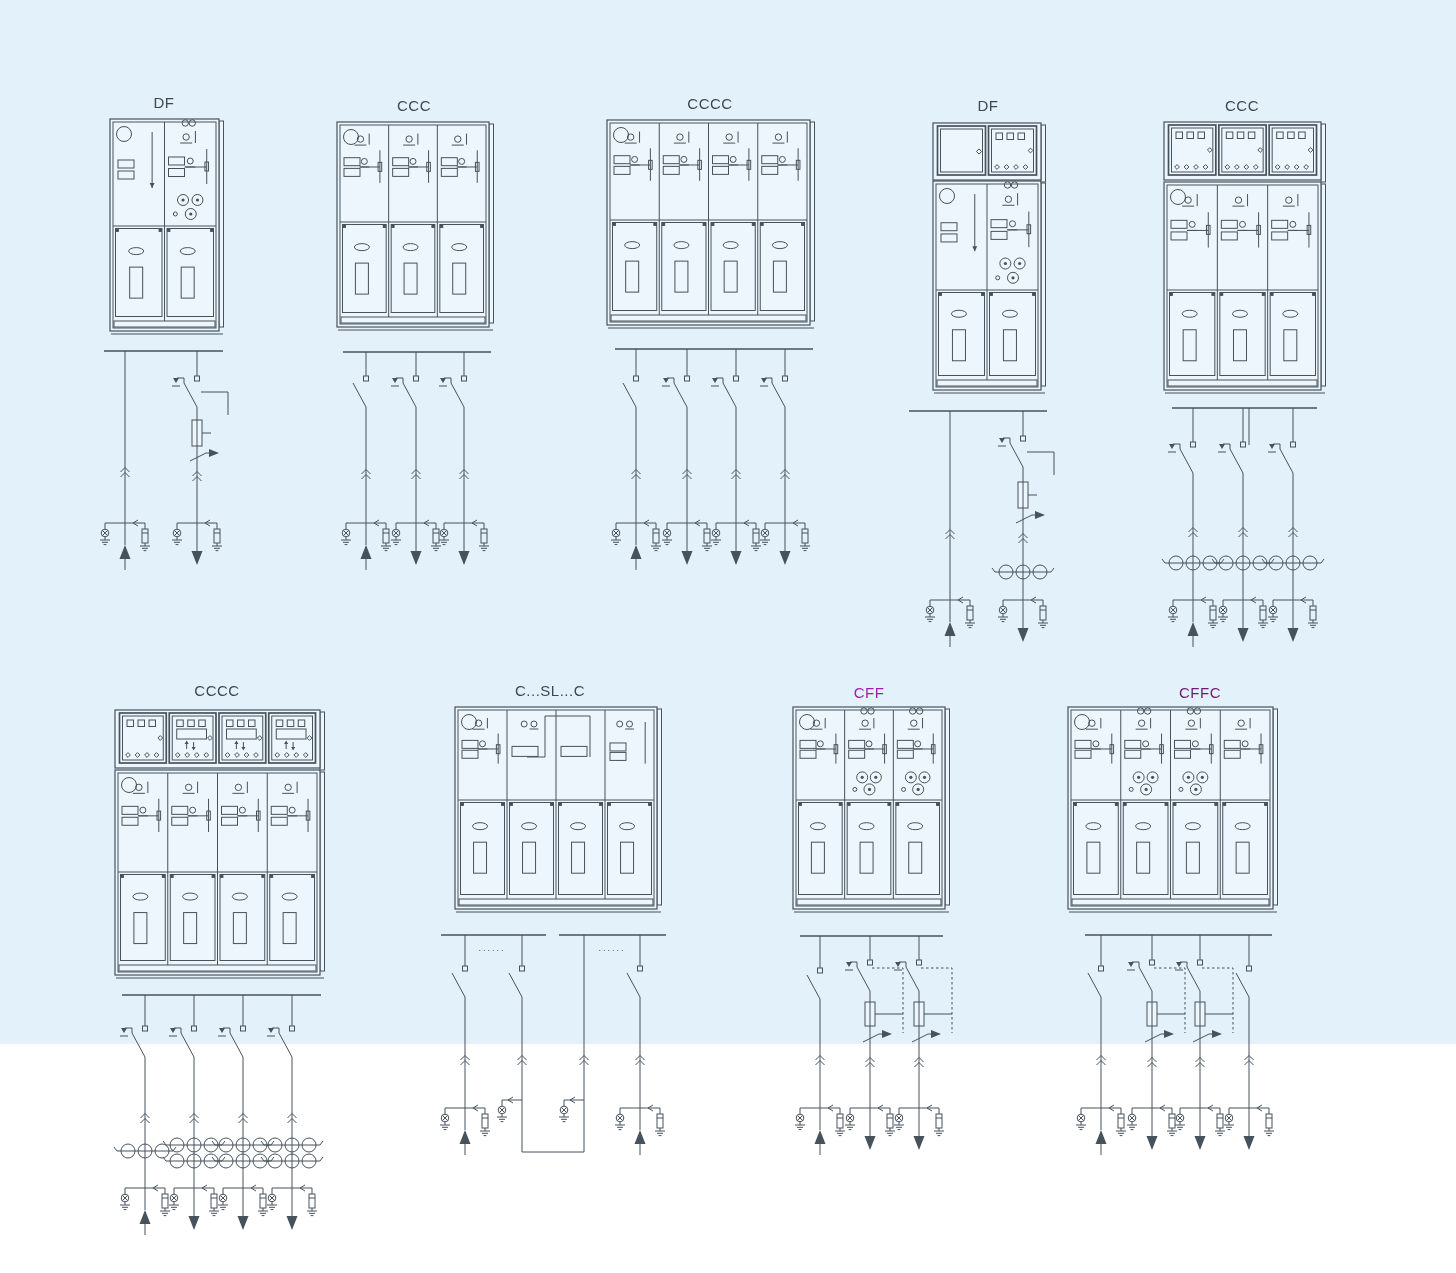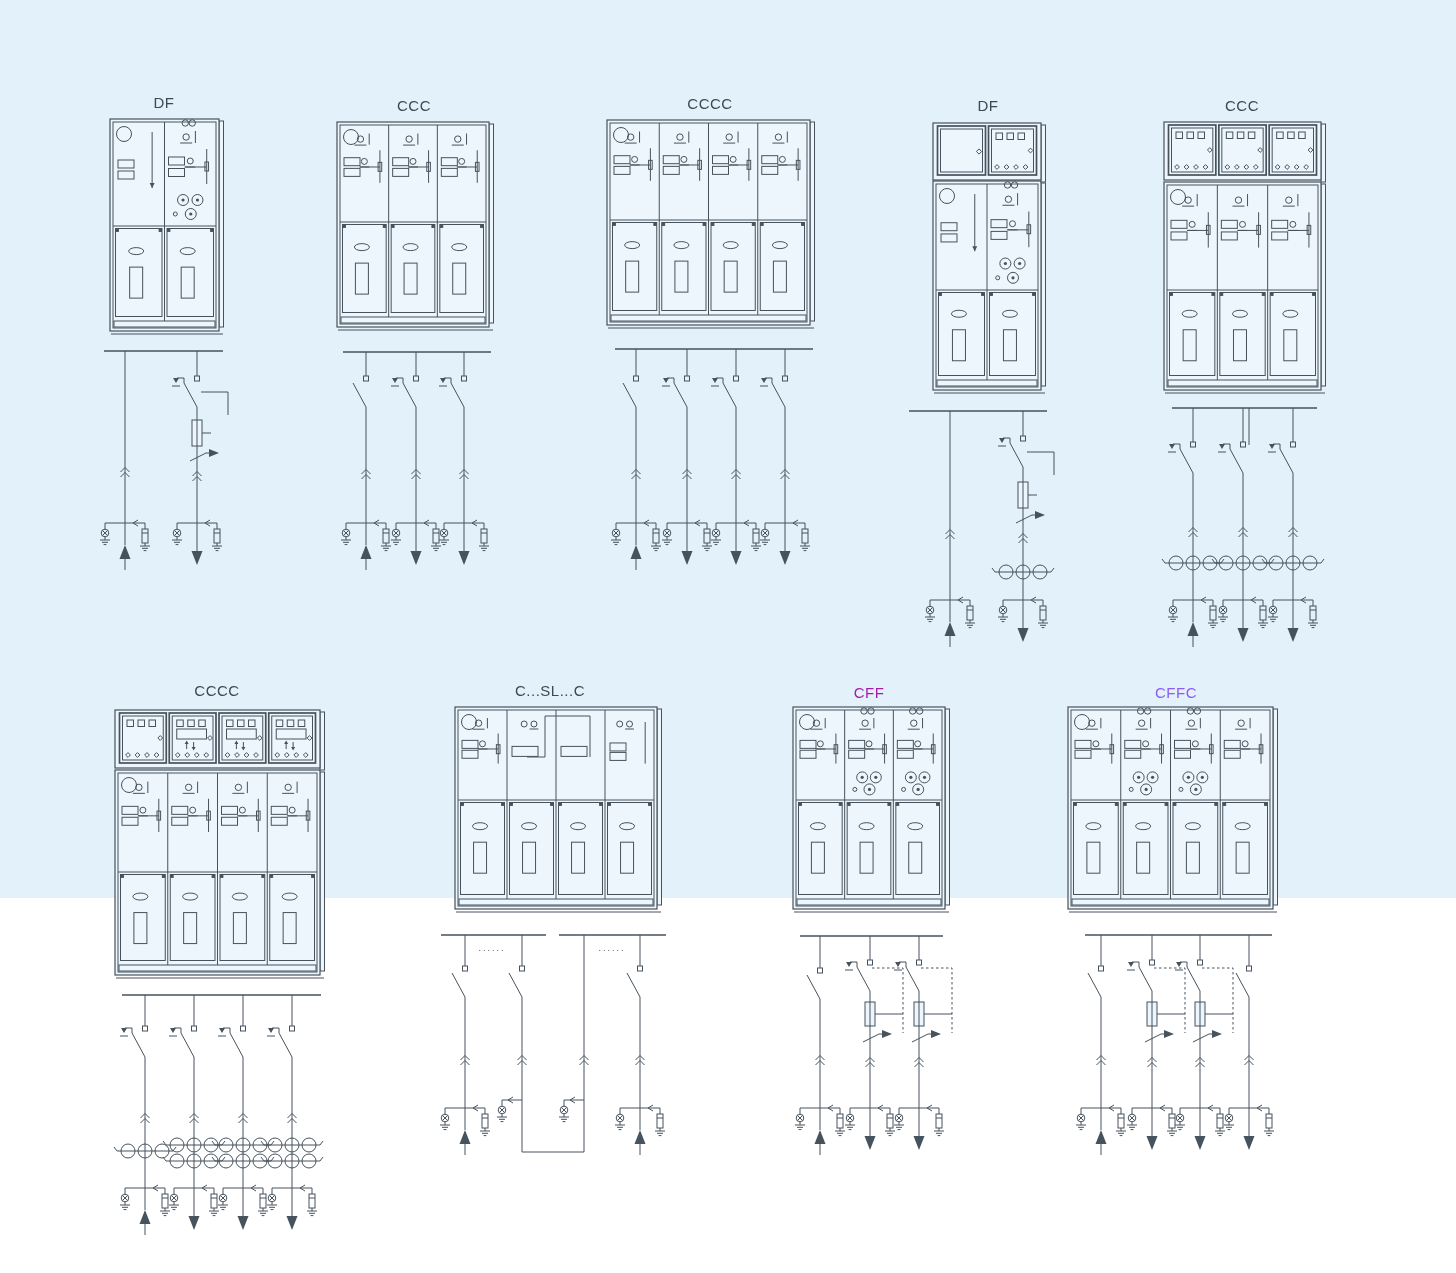--- a/index.html
+++ b/index.html
@@ -1,17 +1,17 @@
 <!DOCTYPE html>
 <html><head>
 <meta charset="utf-8">
 <style>
   html,body{margin:0;padding:0;}
   body{width:1456px;height:1273px;overflow:hidden;font-family:"Liberation Sans",sans-serif;}
-  #canvas{position:relative;width:1456px;height:898px;}
+  #canvas{position:relative;width:1456px;height:1044px;}
   #art{position:absolute;left:0;top:0;}
   .unit-label{position:absolute;transform:translateX(-50%);font-size:15px;letter-spacing:0.5px;white-space:nowrap;}
   .bus-dots{position:absolute;transform:translateX(-50%);font-size:9px;letter-spacing:2px;line-height:1;}
 </style>
 </head>
 <body>
 
 <div id="canvas" style="background: rgb(227, 241, 250);">
   <svg id="art" width="1456" height="1273" viewBox="0 0 1456 1273">
       <g>
@@ -1655,17 +1655,17 @@
     </svg>
 
   <div class="unit-label" style="left: 164px; top: 94px; color: rgb(62, 74, 83);">DF</div>
   <div class="unit-label" style="left: 414px; top: 97px; color: rgb(62, 74, 83);">CCC</div>
   <div class="unit-label" style="left: 710px; top: 95px; color: rgb(62, 74, 83);">CCCC</div>
   <div class="unit-label" style="left: 988px; top: 97px; color: rgb(62, 74, 83);">DF</div>
   <div class="unit-label" style="left: 1242px; top: 97px; color: rgb(62, 74, 83);">CCC</div>
   <div class="unit-label" style="left: 217px; top: 682px; color: rgb(62, 74, 83);">CCCC</div>
   <div class="unit-label" style="left: 550px; top: 682px; color: rgb(62, 74, 83); text-align: center;">C...SL...C</div>
   <div class="unit-label" style="left: 869px; top: 684px; color: #a21caf;">CFF</div>
-  <div class="unit-label" style="left: 1176px; top: 684px; color: #8b5cf6;">CFFC</div>
+  <div class="unit-label" style="left: 1200px; top: 684px; color: #701a75;">CFFC</div>
 
   <span class="bus-dots" style="left: 492px; top: 944px; color: rgb(70, 82, 92);">......</span>
   <span class="bus-dots" style="left: 612px; top: 944px; color: rgb(70, 82, 92);">......</span>
 </div>
 
 </body></html>

